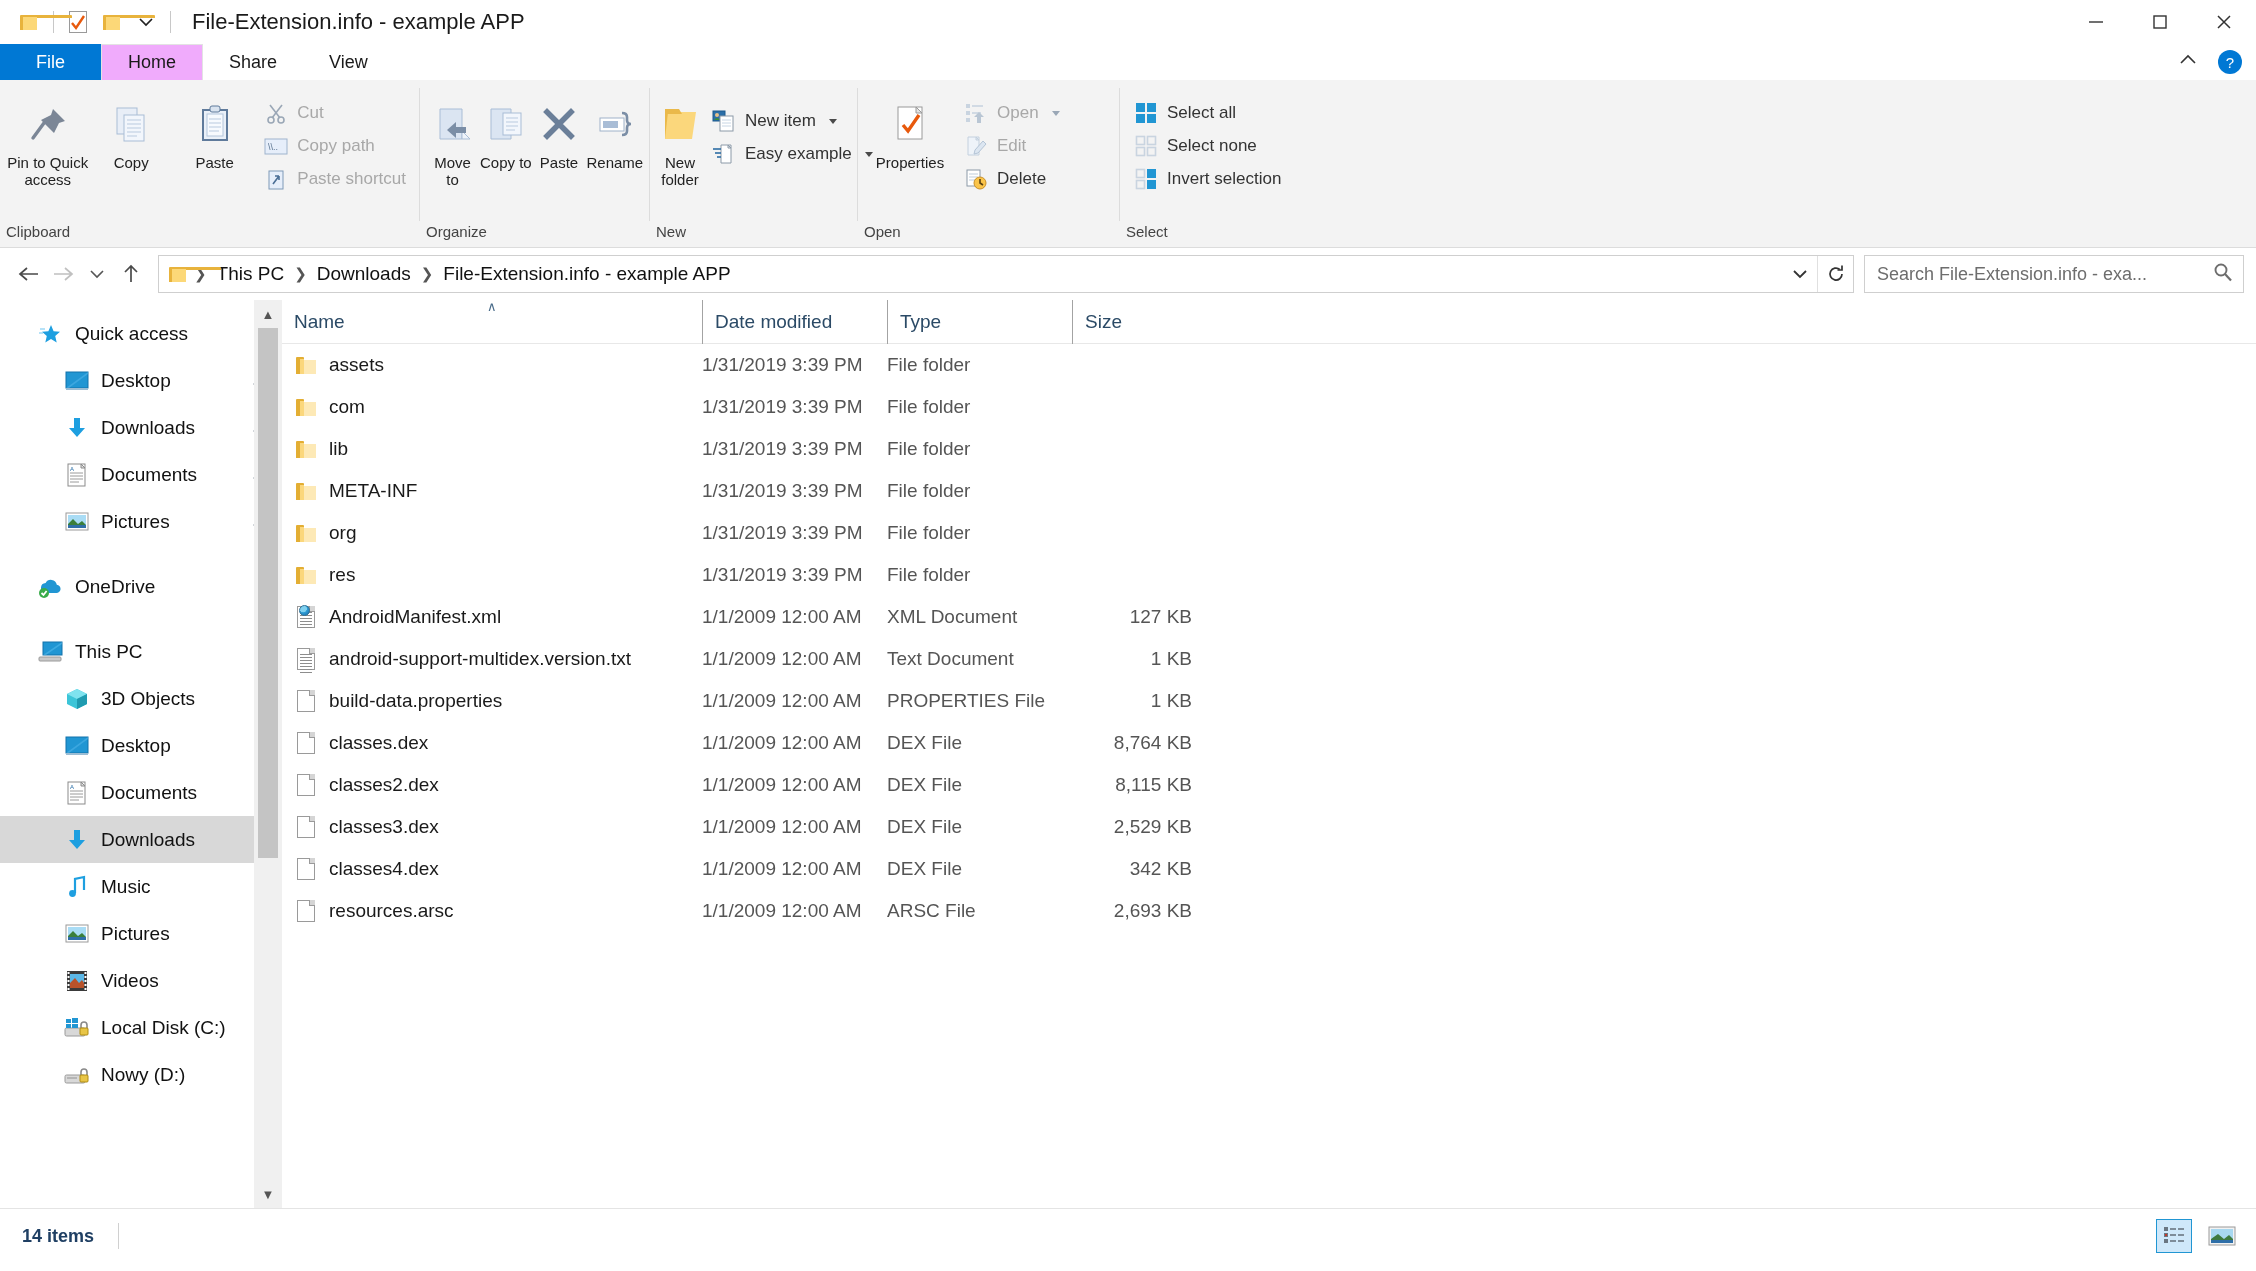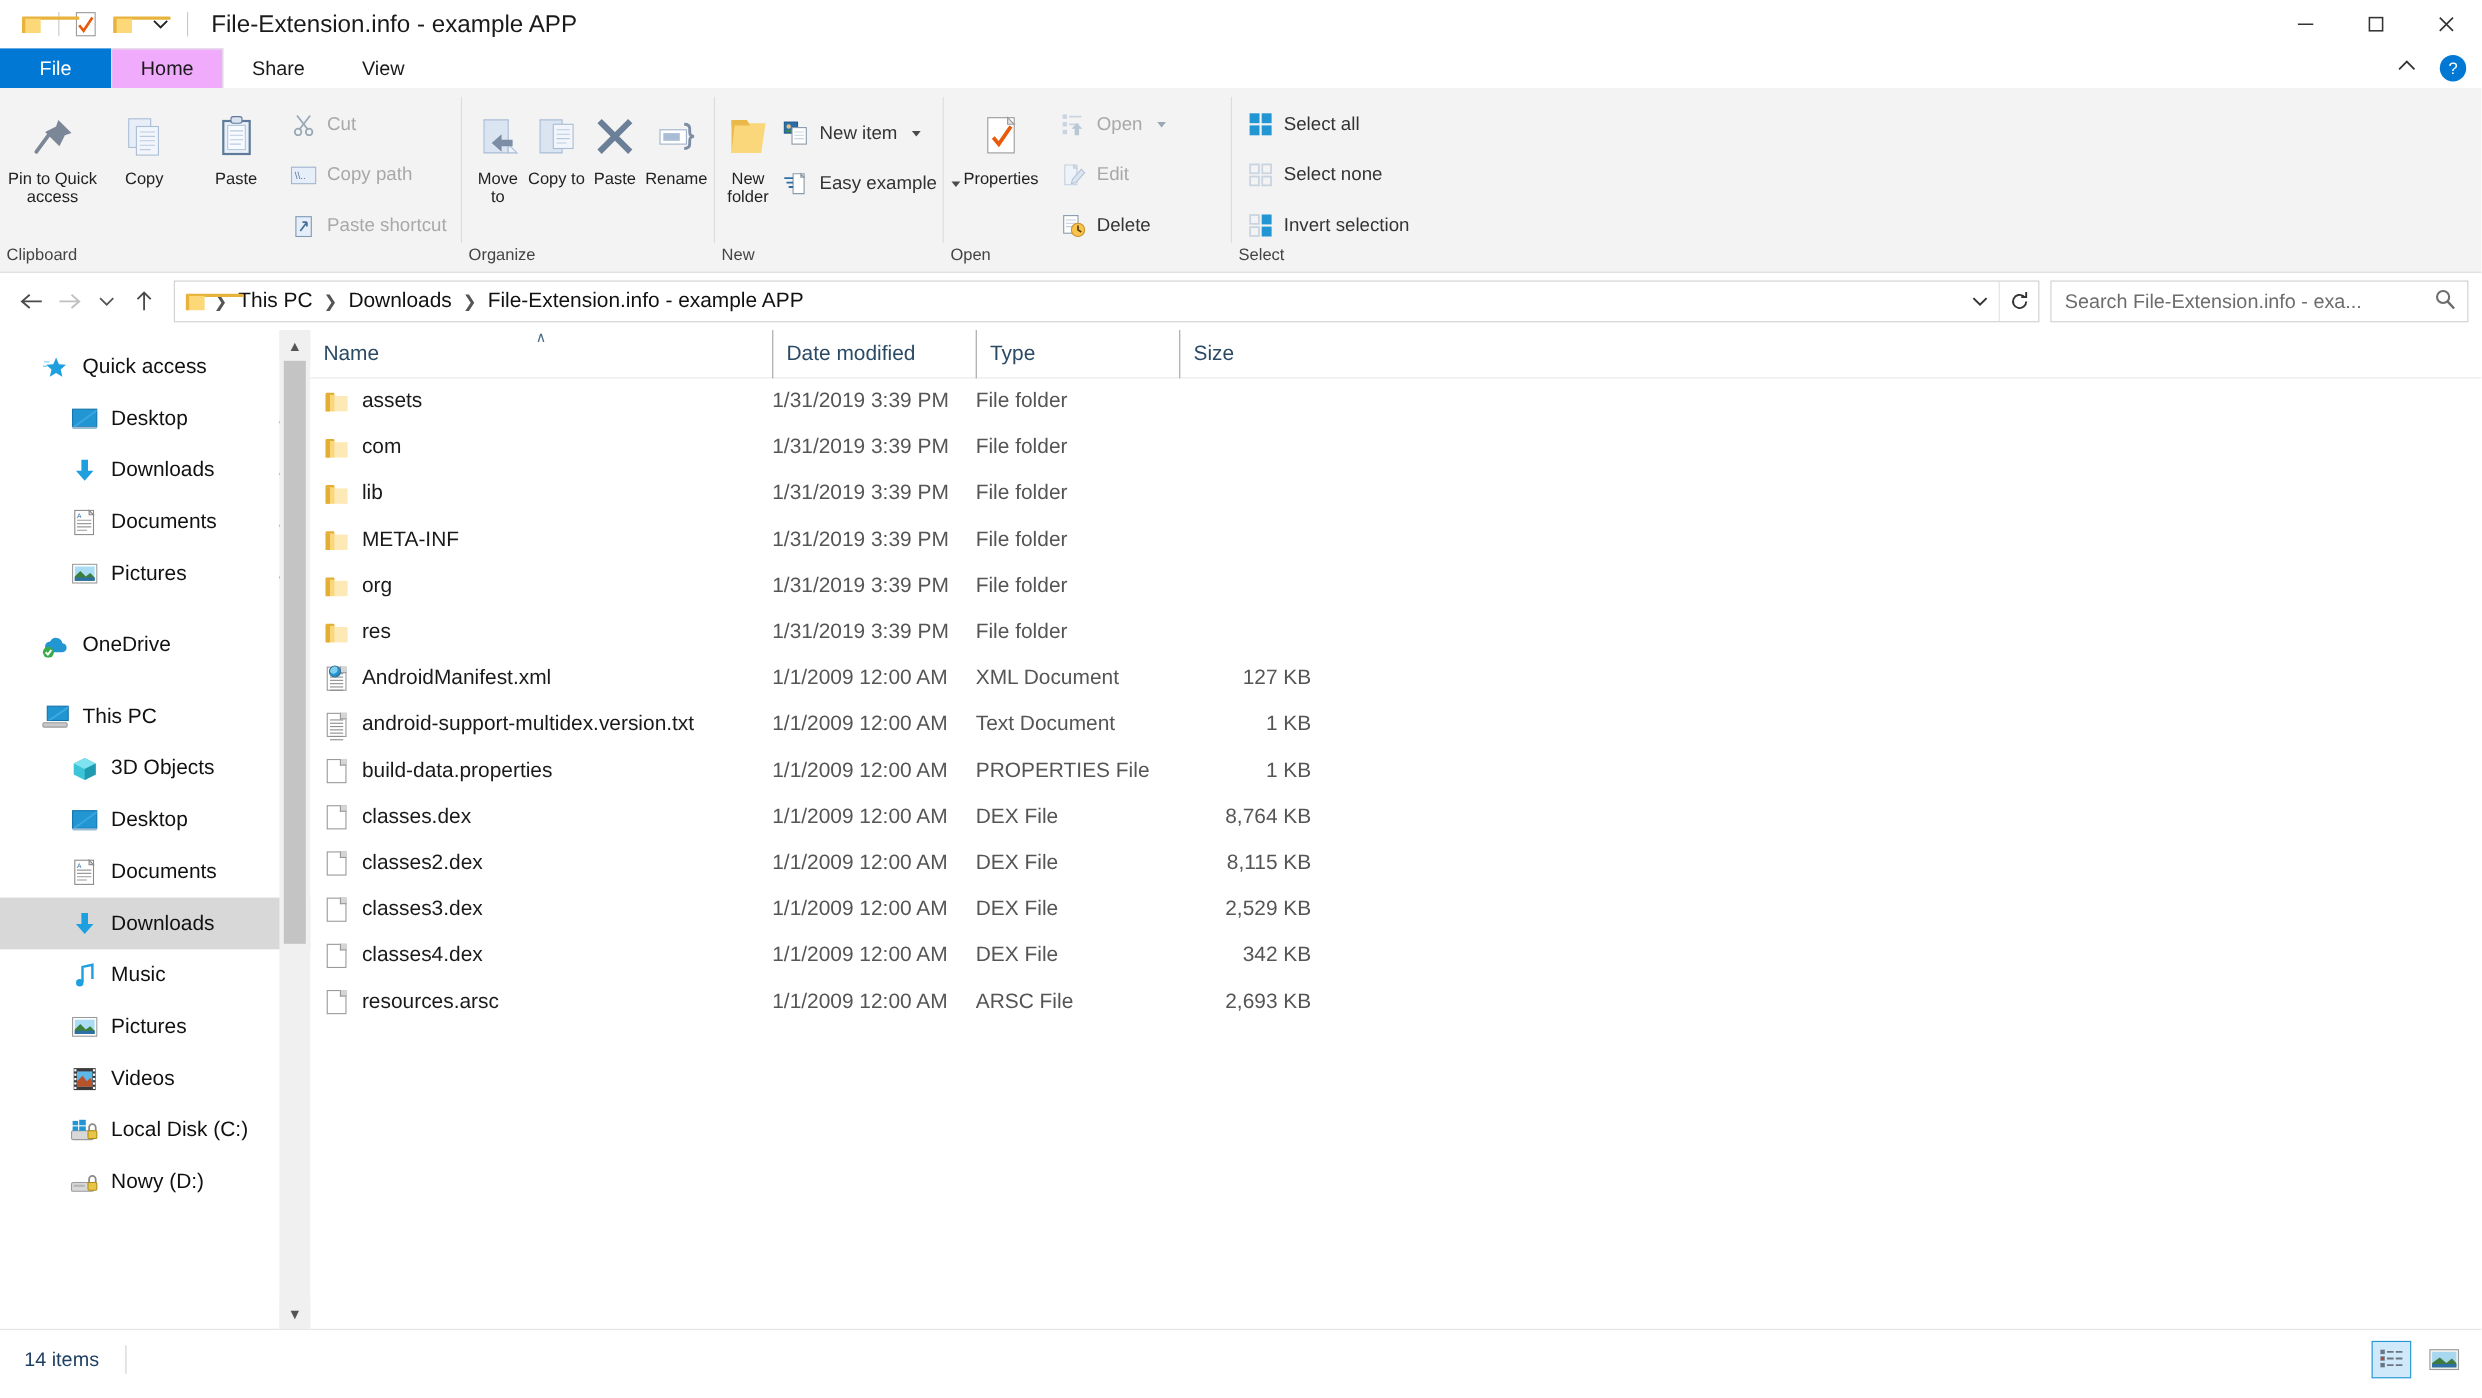--- a/index.html
+++ b/index.html
@@ -65,21 +65,21 @@
     content: ""; position: absolute; right: 0; top: 8px; bottom: 26px; width: 1px; background: #dcdcdc;
   }
   .rgroup.last::after { display: none; }
 
   .bigbtn {
     width: 86px; display: flex; flex-direction: column; align-items: center;
     padding-top: 8px; font-size: 15px; color: #222; text-align: center; line-height: 17px;
   }
   .bigbtn .bi { height: 56px; display: flex; align-items: center; justify-content: center; }
   .bigbtn .bl { margin-top: 2px; }
-  .smallcol { display: flex; flex-direction: column; padding-top: 10px; gap: 16px; }
+  .smallcol { display: flex; flex-direction: column; padding-top: 10px; gap: 3px; }
   .smallbtn {
     display: flex; align-items: center; gap: 9px;
     height: 30px; padding: 0 8px; font-size: 17px; color: #333; white-space: nowrap;
   }
   .smallbtn.dim { color: #a8a8a8; }
   .smallbtn .si { width: 24px; height: 24px; display: flex; align-items: center; justify-content: center; }
   .caret { width: 0; height: 0; border-left: 5px solid transparent; border-right: 5px solid transparent; border-top: 6px solid #4a4a4a; margin-left: 4px; }
   .caret.small { border-left-width: 4px; border-right-width: 4px; border-top-width: 5px; }
 
   
@@ -164,21 +164,21 @@
   .doc .lines { position: absolute; left: 3px; top: 6px; right: 3px; }
   .doc .lines i { display: block; height: 1px; background: #8d8d8d; margin-bottom: 2px; }
   .doc .globe { position: absolute; left: 2px; top: -1px; width: 11px; height: 11px; border-radius: 50%; background: radial-gradient(circle at 35% 30%, #7fd0ef 0 40%, #2f9ed6 45%, #1a6fae 100%); border: 1px solid #2a6f97;}
 
   
   .statusbar {
     height: 55px; border-top: 1px solid #e4e4e4; background: #fff;
     display: flex; align-items: center; position: relative;
     font-size: 18px; color: #1f3f63;
   }
-  .status-count { padding-left: 22px; }
+  .status-count { padding-left: 22px; font-weight: bold; }
   .status-div { width: 1px; height: 26px; background: #d0d0d0; margin-left: 24px; }
   .viewbtns { position: absolute; right: 16px; display: flex; align-items: center; gap: 12px; }
   .vbtn { width: 36px; height: 34px; display: flex; align-items: center; justify-content: center; }
   .vbtn.active { background: #cfe8fa; border: 1px solid #2196d3; }
 </style>
 </head>
 <body>
 
 <div class="titlebar">
   <div class="qat">

